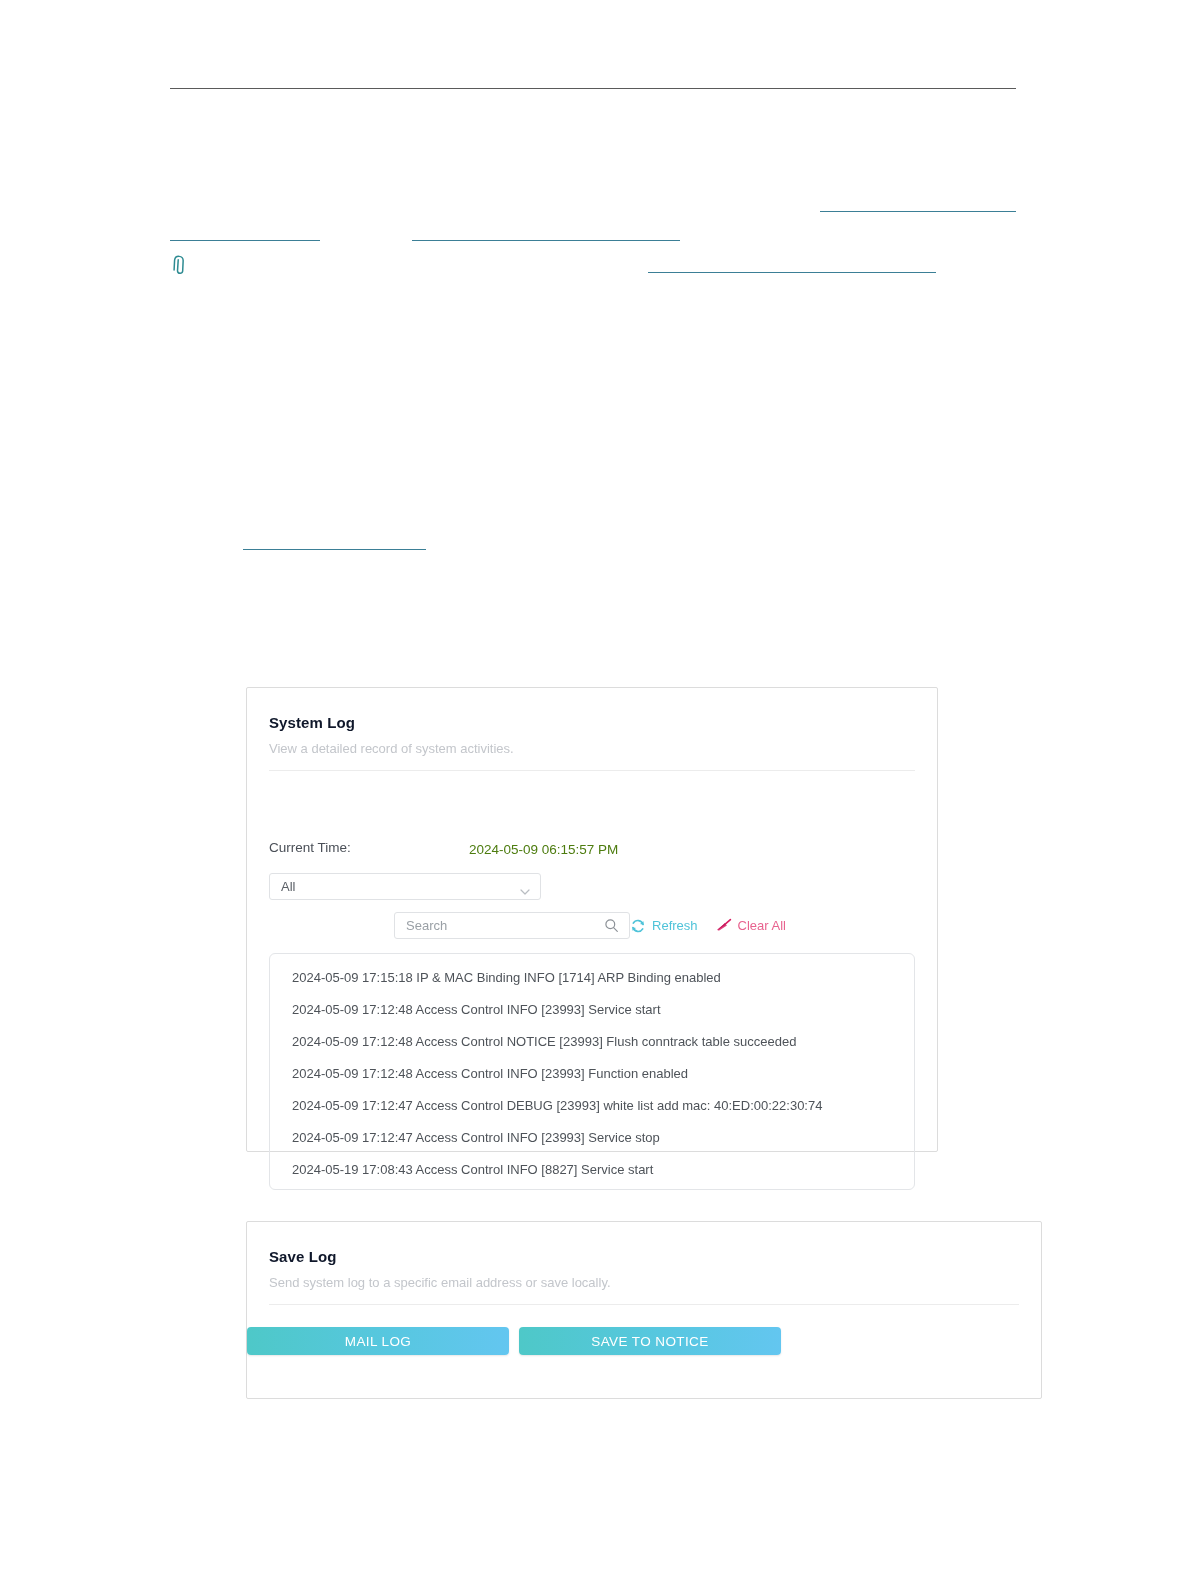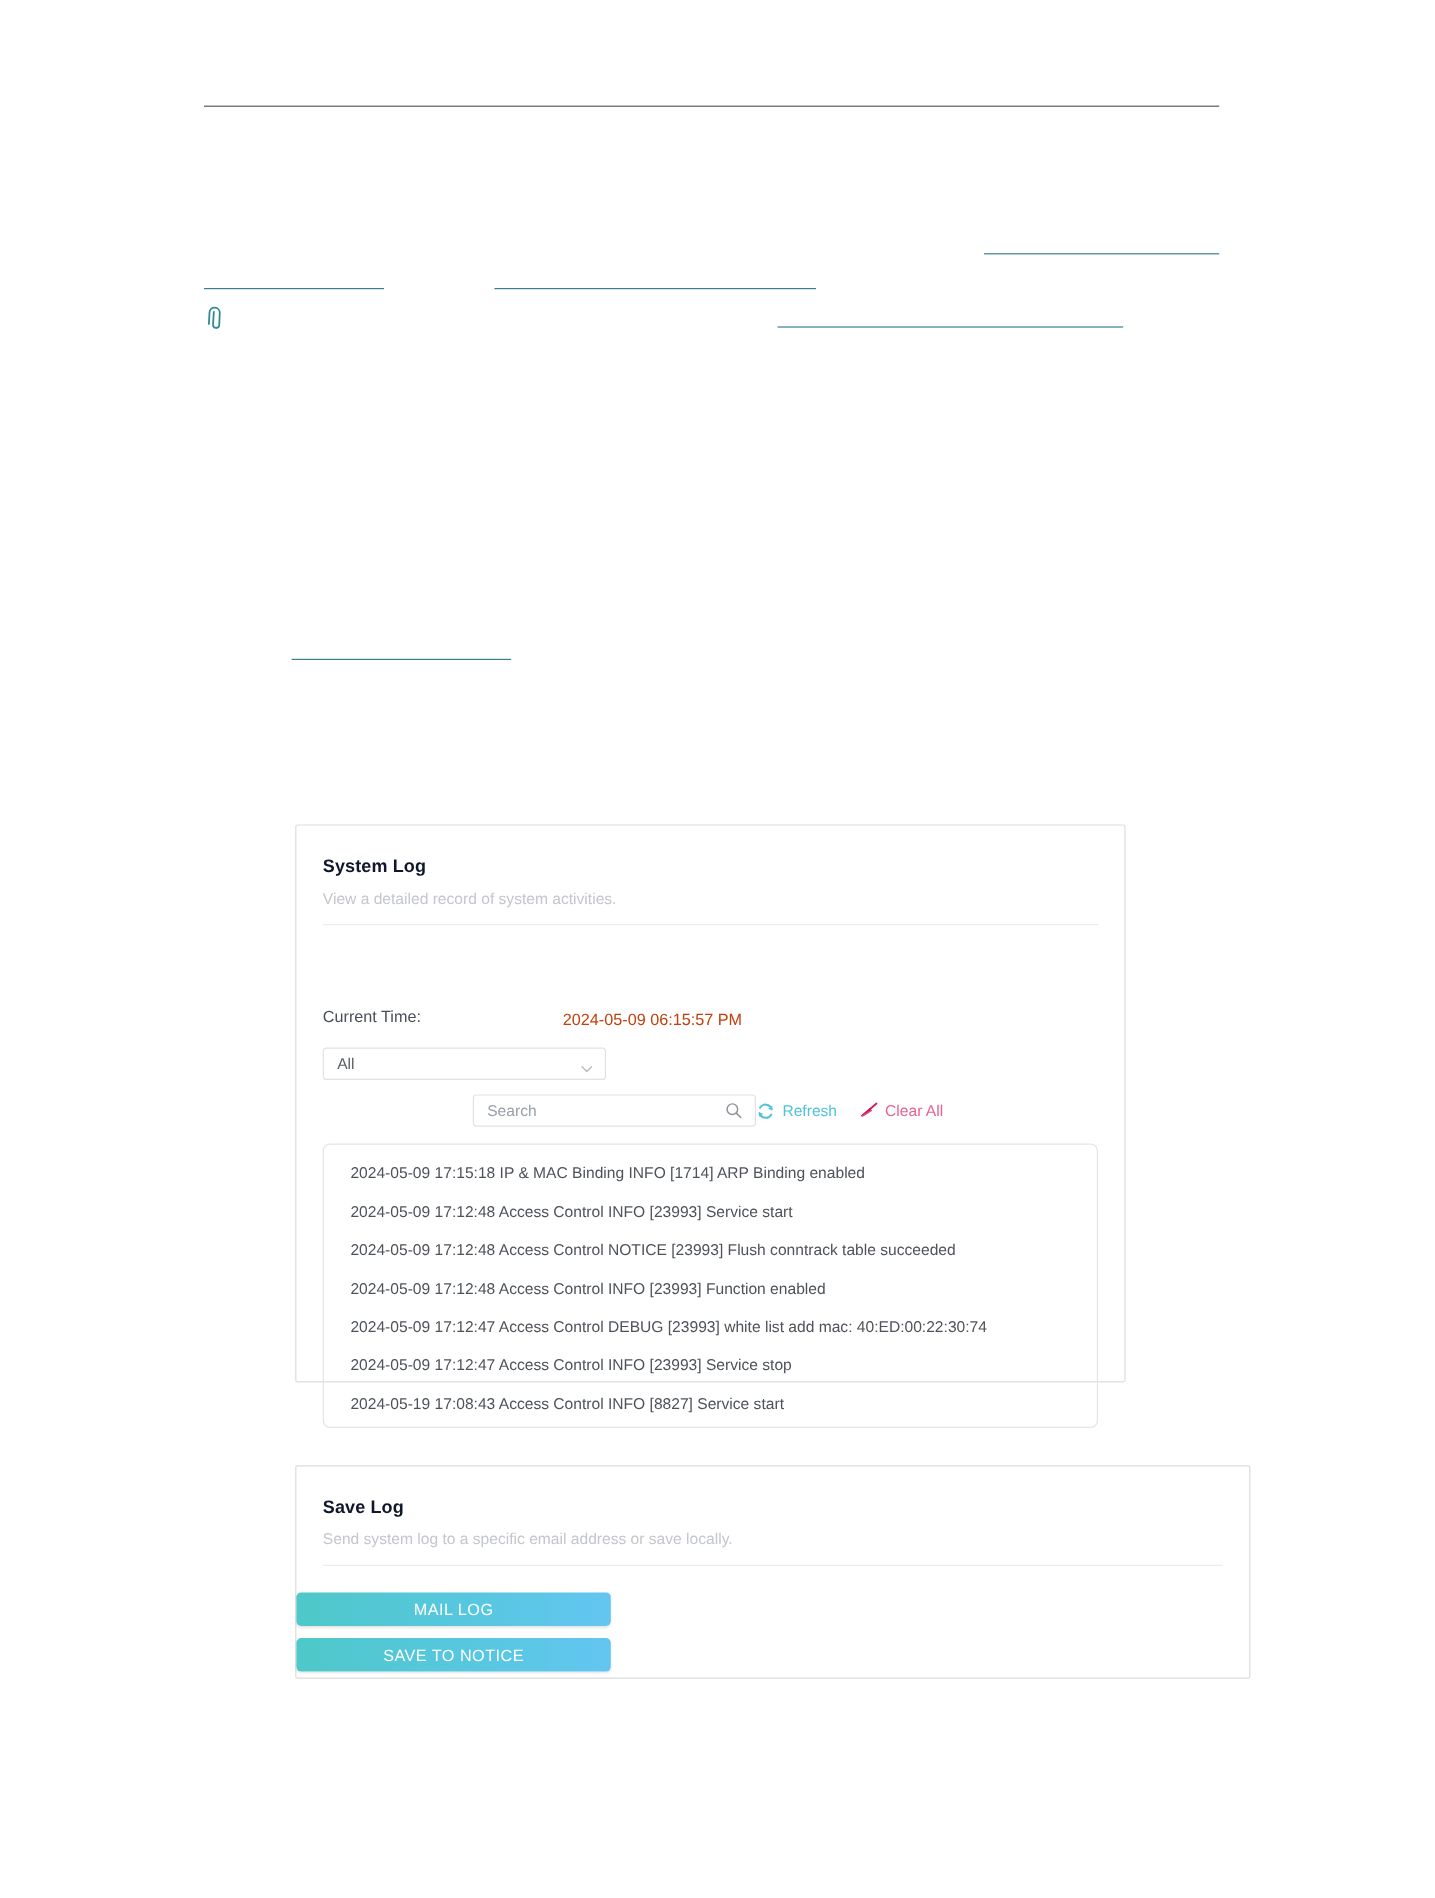--- a/index.html
+++ b/index.html
@@ -93,26 +93,26 @@
   }
 
   .current-time-row {
     display: flex;
     align-items: center;
     margin-top: 23px;
     font-size: 13.5px;
     color: #4a4f57;
   }
   .ct-label { width: 200px; margin-top: 44px; }
-  .ct-value { color: #c2410c; margin-top: 48px; }
+  .ct-value { color: #4d7c0f; margin-top: 48px; }
 
   .filter-select {
     position: relative;
     margin-top: 16px;
-    width: 236px;
+    width: 272px;
     height: 27px;
     border: 1px solid #e0e2e5;
     border-radius: 3px;
     box-sizing: border-box;
     display: flex;
     align-items: center;
   }
   .filter-select .fs-value {
     font-size: 13px;
     color: #5b6067;
@@ -201,22 +201,22 @@
   
   #save-log-card {
     left: 246px;
     top: 1221px;
     width: 796px;
     height: 178px;
   }
   .save-buttons {
     margin-top: 22px;
     display: flex;
-    flex-direction: column;
-    align-items: flex-start;
+    flex-direction: row;
+    align-items: flex-end;
     gap: 10px;
   }
   .gradient-btn {
     width: 262px;
     height: 28px;
     border: 0;
     border-radius: 4px;
     background: linear-gradient(to right, #4ec8c8 0%, #57c7e0 55%, #63c6f0 100%);
     color: #ffffff;
     font-family: "Liberation Sans", sans-serif;

